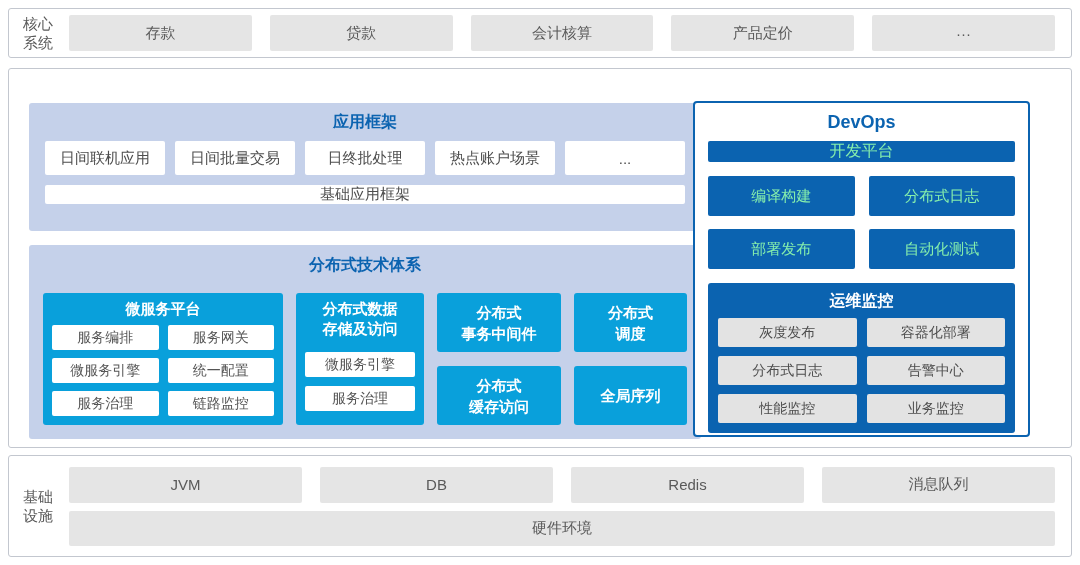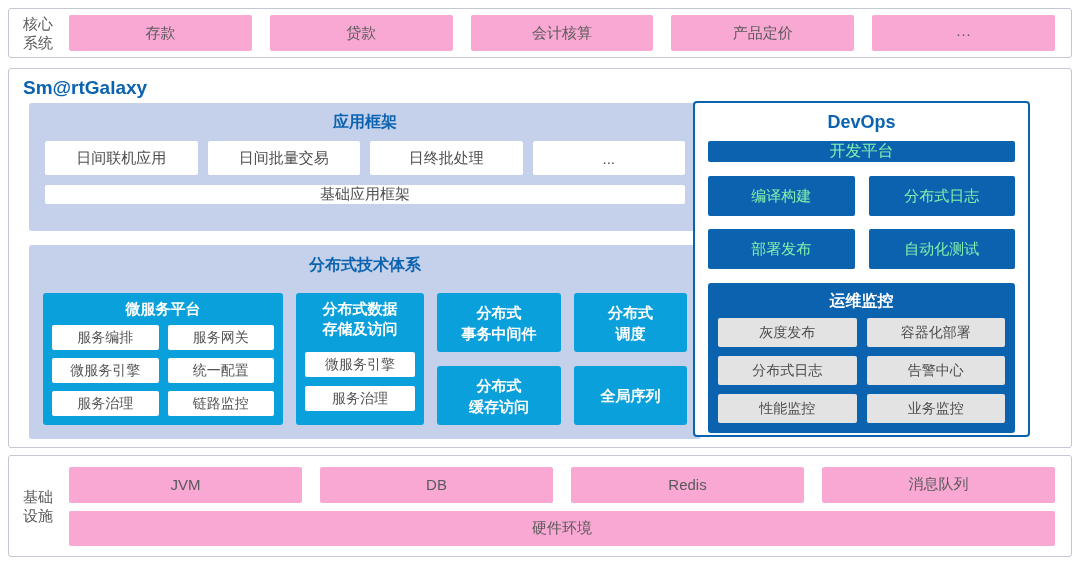--- a/index.html
+++ b/index.html
@@ -12,21 +12,21 @@
     position:absolute; left:8px; width:1064px; background:#fff;
     border:1px solid #c3c7cf; border-radius:3px;
   }
   .band-top { top:8px; height:50px; display:flex; align-items:center; padding:0 16px 0 14px; }
   .side-label {
     white-space:pre-line; font-size:15px; color:#595959; line-height:1.3;
     flex:0 0 auto; text-align:left;
   }
   .top-row { display:flex; flex:1; gap:18px; margin-left:16px; }
   .gray-box {
-    background:#f9a8d4; color:#595959; display:flex; align-items:center;
+    background:#e5e5e5; color:#595959; display:flex; align-items:center;
     justify-content:center; font-size:15px; border-radius:2px;
   }
   .top-row .gray-box { flex:1; height:36px; }
 
   
   .galaxy { top:68px; height:380px; }
   .galaxy-title { position:absolute; top:8px; left:14px; font-size:19px; font-weight:bold; color:#0b63b0; }
   .panel { position:absolute; left:20px; width:672px; background:#c5d1ea; border-radius:3px; }
   .panel-title { text-align:center; font-weight:bold; font-size:16px; color:#0b63b0; line-height:22px; }
   .app-panel { top:34px; height:128px; padding:8px 16px 0; }
@@ -92,28 +92,28 @@
   <div class="top-row">
     <div class="gray-box">存款</div>
     <div class="gray-box">贷款</div>
     <div class="gray-box">会计核算</div>
     <div class="gray-box">产品定价</div>
     <div class="gray-box">···</div>
   </div>
 </div>
 
 <div class="band galaxy">
-  <div class="galaxy-title">Sm@rtGalaxy</div>
 
   <div class="panel app-panel">
     <div class="panel-title">应用框架</div>
     <div class="app-row">
       <div class="white-box">日间联机应用</div>
       <div class="white-box">日间批量交易</div>
       <div class="white-box">日终批处理</div>
+      <div class="white-box">热点账户场景</div>
       <div class="white-box">...</div>
     </div>
     <div class="white-box base-box">基础应用框架</div>
   </div>
 
   <div class="panel dist-panel">
     <div class="panel-title">分布式技术体系</div>
     <div class="dist-content">
 
       <div class="cyan col-ms">

